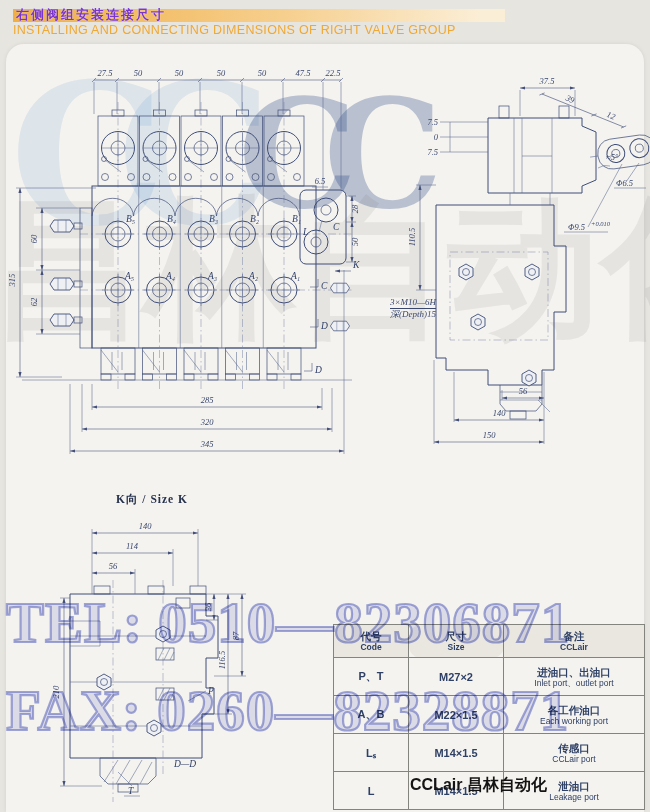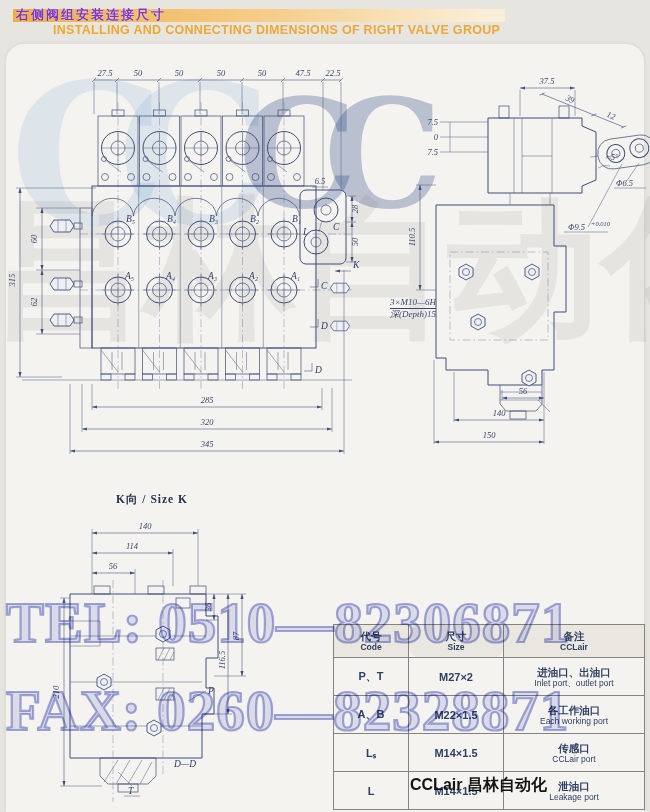--- a/index.html
+++ b/index.html
@@ -5,22 +5,22 @@
   html,body{margin:0;padding:0;background:#d8d6d2;}
   .page{position:relative;width:650px;height:812px;background:#e7e5e0;overflow:hidden;
         font-family:"Liberation Sans",sans-serif;}
   .panel{position:absolute;left:6px;top:44px;width:638px;height:768px;background:#f5f3ef;
          border-radius:18px 18px 0 0;box-shadow:0 0 4px rgba(0,0,0,.08);}
   
   .hdr-bar{position:absolute;left:13px;top:9px;width:492px;height:13px;
            background:linear-gradient(to right,#f0ae45,#f6cf8e 55%,#fbeed6 95%);}
   .hdr-zh{position:absolute;left:16px;top:6px;font-size:13px;font-weight:bold;color:#6d28d9;
           letter-spacing:2px;opacity:.9;text-shadow:0 0 1px #fff;}
-  .hdr-en{position:absolute;left:13px;top:23px;font-size:12.5px;font-weight:bold;color:#f0a832;
-          letter-spacing:.3px;margin-left:40px;}
+  .hdr-en{position:absolute;left:13px;top:23px;font-size:12.5px;font-weight:normal;color:#f0a832;
+          letter-spacing:.3px;}
   
   .wm{position:absolute;pointer-events:none;white-space:nowrap;}
   .wm-cc-light{left:10px;top:40px;font-family:"DejaVu Serif",serif;font-weight:bold;
                font-size:195px;letter-spacing:-48px;color:rgba(125,170,215,.20);}
   .wm-cc-navy{left:238px;top:66px;font-family:"DejaVu Serif",serif;font-weight:bold;
               font-size:150px;letter-spacing:-34px;color:rgba(30,60,125,.28);}
   .wm-gray{left:-8px;top:168px;font-size:152px;font-weight:bold;color:rgba(95,95,100,.10);}
   .wm-telfax{left:6px;font-family:"Liberation Serif",serif;font-weight:bold;font-size:57px;
              letter-spacing:1px;color:rgba(122,132,215,.20);
              -webkit-text-stroke:2.2px rgba(106,118,205,.62);mix-blend-mode:multiply;}

